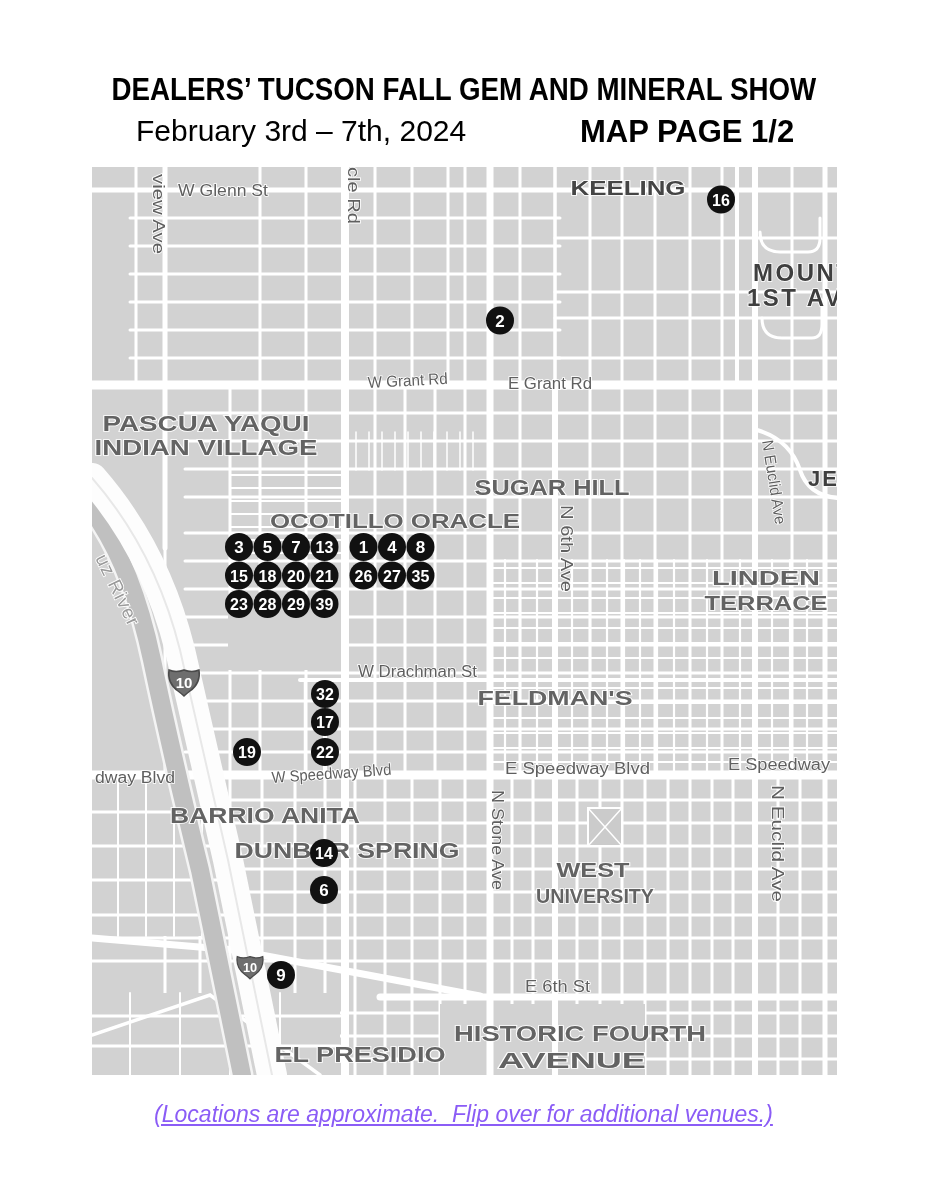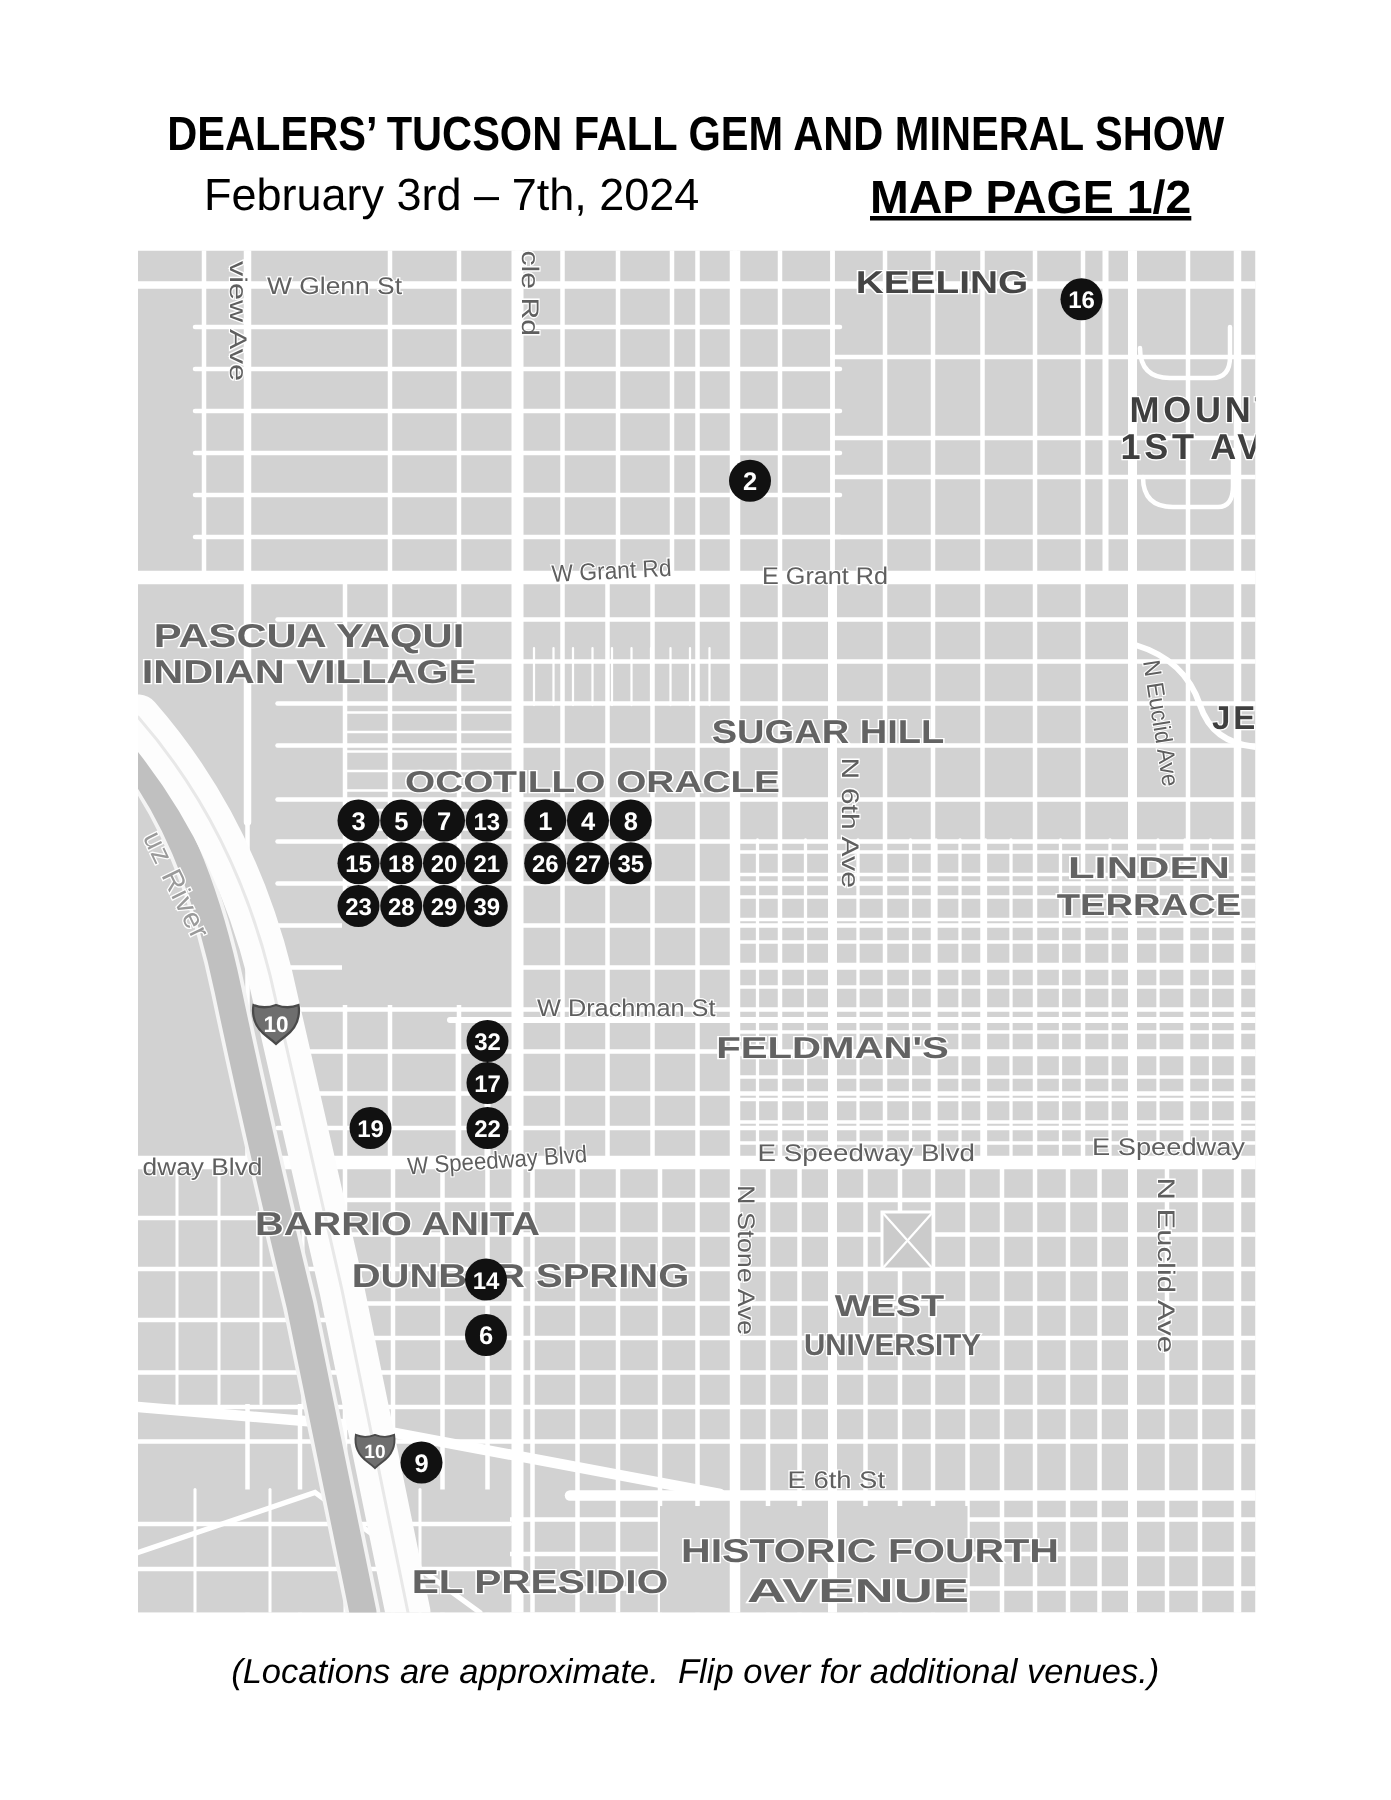--- a/index.html
+++ b/index.html
@@ -1,19 +1,19 @@
 <!DOCTYPE html>
 <html><head><meta charset="utf-8">
 <style>
 html,body{margin:0;padding:0;background:#fff;width:927px;height:1200px;font-family:"Liberation Sans",sans-serif;}
 #page{position:relative;width:927px;height:1200px;overflow:hidden;}
 .t1{position:absolute;left:0;width:927px;top:71px;text-align:center;font-size:32px;font-weight:bold;color:#000;}.t1 span{display:inline-block;transform:scaleX(0.866);transform-origin:50% 50%;white-space:nowrap;}
 .t2{position:absolute;left:136px;top:114px;font-size:30px;color:#000;}
-.t3{position:absolute;left:580px;top:114px;font-size:31px;font-weight:bold;color:#000;text-decoration:underline;}
-.foot{position:absolute;left:0;width:927px;top:1101px;text-align:center;font-size:23px;font-style:italic;color:#000000;}
+.t3{position:absolute;left:580px;top:114px;font-size:31px;font-weight:bold;color:#000;}
+.foot{position:absolute;left:0;width:927px;top:1101px;text-align:center;font-size:23px;font-style:italic;color:#8b5cf6;text-decoration:underline;}
 </style></head>
 <body>
 <div id="page">
 
 <div class="t1"><span>DEALERS’ TUCSON FALL GEM AND MINERAL SHOW</span></div>
 
 <div class="t2">February 3rd – 7th, 2024</div>
 
 <div class="t3">MAP PAGE 1/2</div>
 

